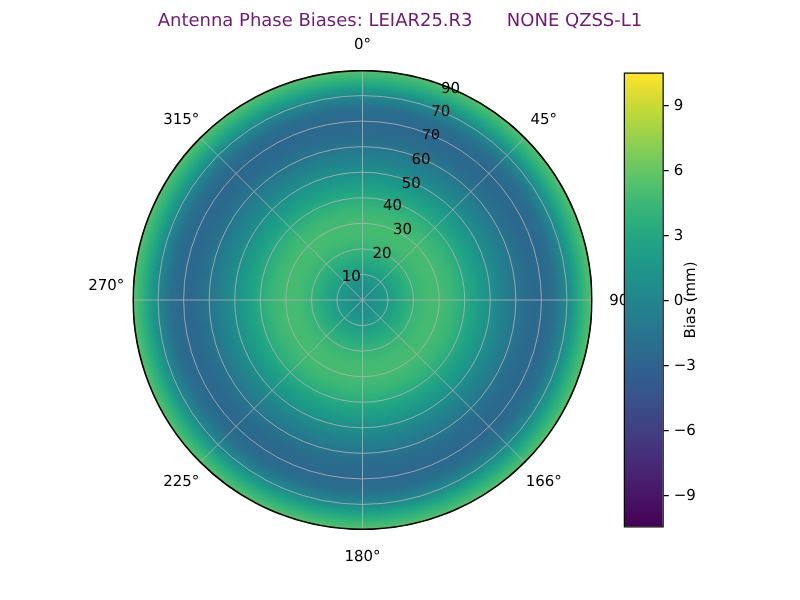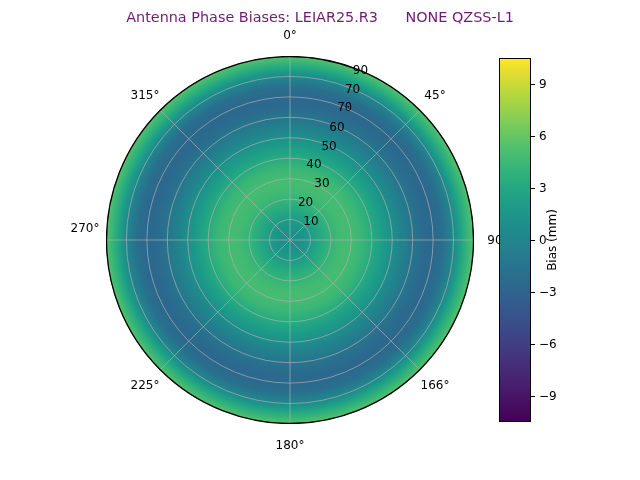--- a/index.html
+++ b/index.html
@@ -357,21 +357,21 @@
         <div class="angle-label" style="left: 184px; top: -21px;">0°</div>
         <div class="angle-label" style="left: 329px; top: 39px;">45°</div>
         <div class="angle-label" style="left: 389px; top: 184px;">90</div>
         <div class="angle-label" style="left: 329px; top: 329px;">166°</div>
         <div class="angle-label" style="left: 184px; top: 389px;">180°</div>
         <div class="angle-label" style="left: 39px; top: 329px;">225°</div>
         <div class="angle-label" style="left: -21px; top: 172px;">270°</div>
         <div class="angle-label" style="left: 39px; top: 39px; text-align: right;">315°</div>
       </div>
     <div id="radial-labels">
-        <div class="radial-label" style="left: 205px; top: 165.1px;">10</div>
+        <div class="radial-label" style="left: 175px; top: 165.1px;">10</div>
         <div class="radial-label" style="left: 199.6px; top: 146.2px;">20</div>
         <div class="radial-label" style="left: 216px; top: 127.3px;">30</div>
         <div class="radial-label" style="left: 208px; top: 108.4px;">40</div>
         <div class="radial-label" style="left: 223.1px; top: 89.6px;">50</div>
         <div class="radial-label" style="left: 230.9px; top: 70.7px;">60</div>
         <div class="radial-label" style="left: 238.8px; top: 51.8px; font-family: Liberation Mono, monospace;">70</div>
         <div class="radial-label" style="left: 246.6px; top: 32.9px;">70</div>
         <div class="radial-label" style="left: 254.4px; top: 14px;">90</div>
       </div>
   </div>

